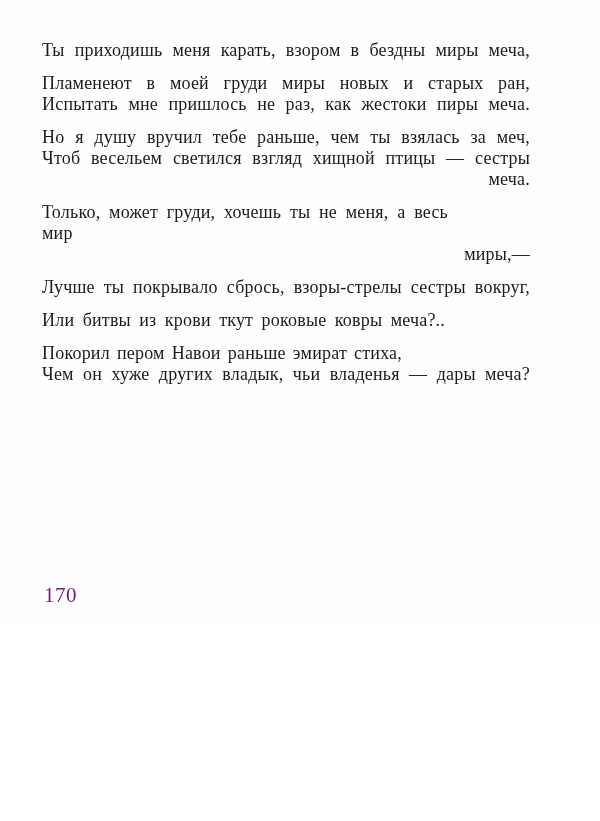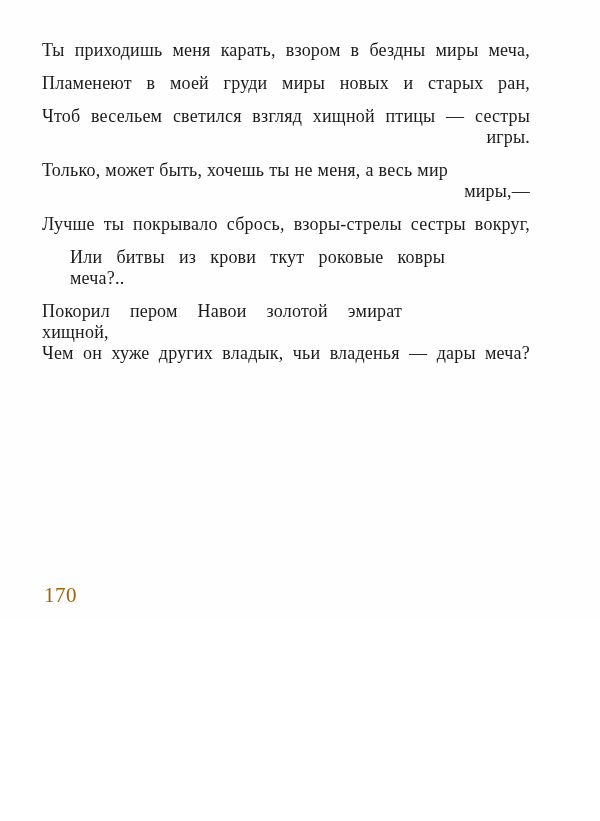--- a/index.html
+++ b/index.html
@@ -28,67 +28,69 @@
   }
   .stanza { margin-bottom: 12px; }
   .line { white-space: normal; }
   .line.j {
     text-align: justify;
     text-align-last: justify;
     -moz-text-align-last: justify;
   }
   .line.r { text-align: right; }
   .pr82  { padding-right: 82px; }
-  .pr85  { padding-right: 85px; margin-left: 28px; }
+  .pr85  { padding-right: 85px; }
   .pr128 { padding-right: 128px; }
   .folio {
     position: absolute;
     left: 44px;
     top: 583px;
     font-size: 21px;
     line-height: 24px;
     letter-spacing: 0.5px;
-    color: #a16207;
+    color: #701a75;
   }
 </style>
 </head>
 <body>
 
 <div class="page">
 
   <div class="poem">
 
     <div class="stanza">
       <div class="line j">Ты приходишь меня карать, взором в бездны миры меча,</div>
     </div>
 
     <div class="stanza">
       <div class="line j">Пламенеют в моей груди миры новых и старых ран,</div>
+      <div class="line j">Испытать мне пришлось не раз, как жестоки пиры меча.</div>
     </div>
 
     <div class="stanza">
+      <div class="line j">Но я душу вручил тебе раньше, чем ты взялась за меч,</div>
       <div class="line j">Чтоб весельем светился взгляд хищной птицы — сестры</div>
-      <div class="line r">игры.</div>
+      <div class="line r">меча.</div>
     </div>
 
     <div class="stanza">
-      <div class="line j pr82">Только, может быть, хочешь ты не меня, а весь мир</div>
+      <div class="line j pr82">Только, может груди, хочешь ты не меня, а весь мир</div>
       <div class="line r">миры,—</div>
     </div>
 
     <div class="stanza">
       <div class="line j">Лучше ты покрывало сбрось, взоры-стрелы сестры вокруг,</div>
     </div>
 
     <div class="stanza">
       <div class="line j pr85">Или битвы из крови ткут роковые ковры меча?..</div>
     </div>
 
     <div class="stanza">
-      <div class="line j pr128">Покорил пером Навои золотой эмират хищной,</div>
+      <div class="line j pr128">Покорил пером Навои раньше эмират стиха,</div>
       <div class="line j">Чем он хуже других владык, чьи владенья — дары меча?</div>
     </div>
 
   </div>
 
   <div class="folio">170</div>
 
 </div>
 
 </body></html>

